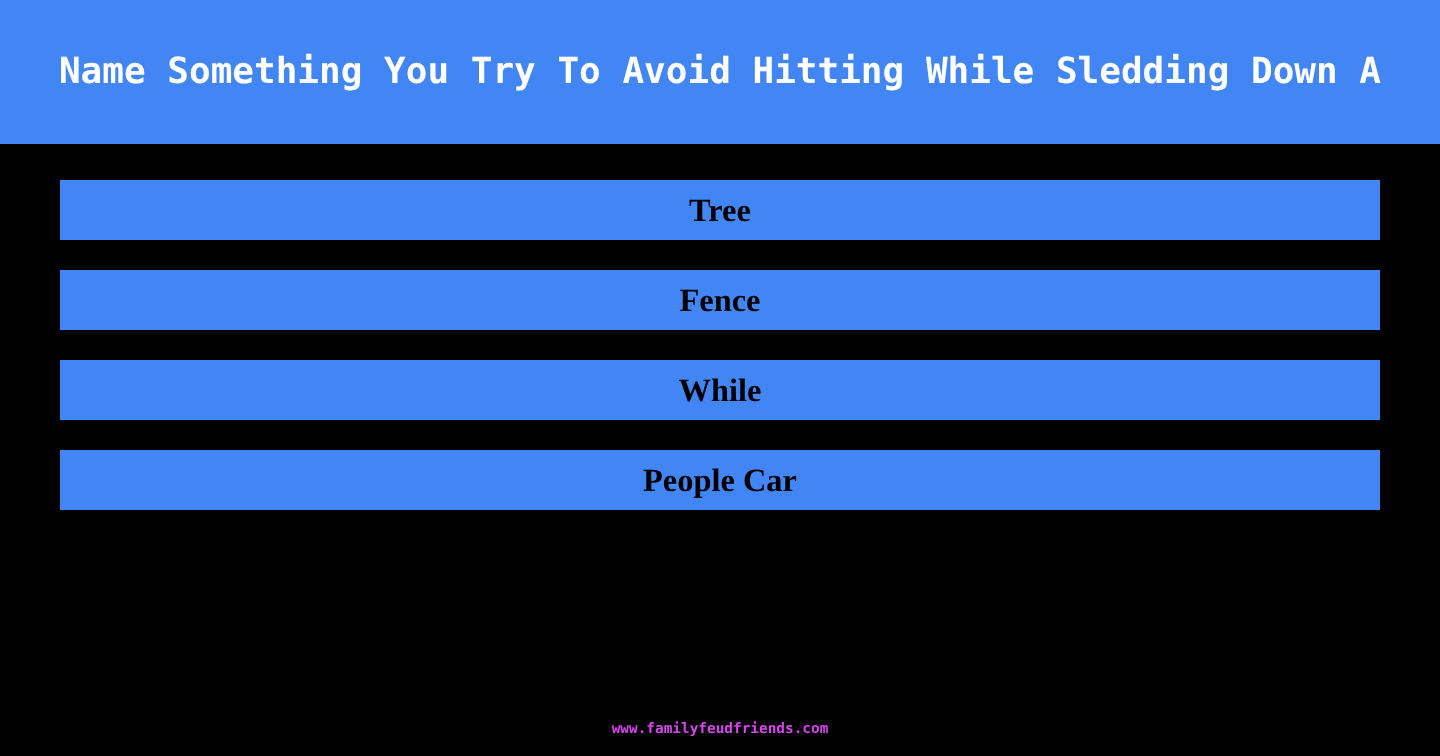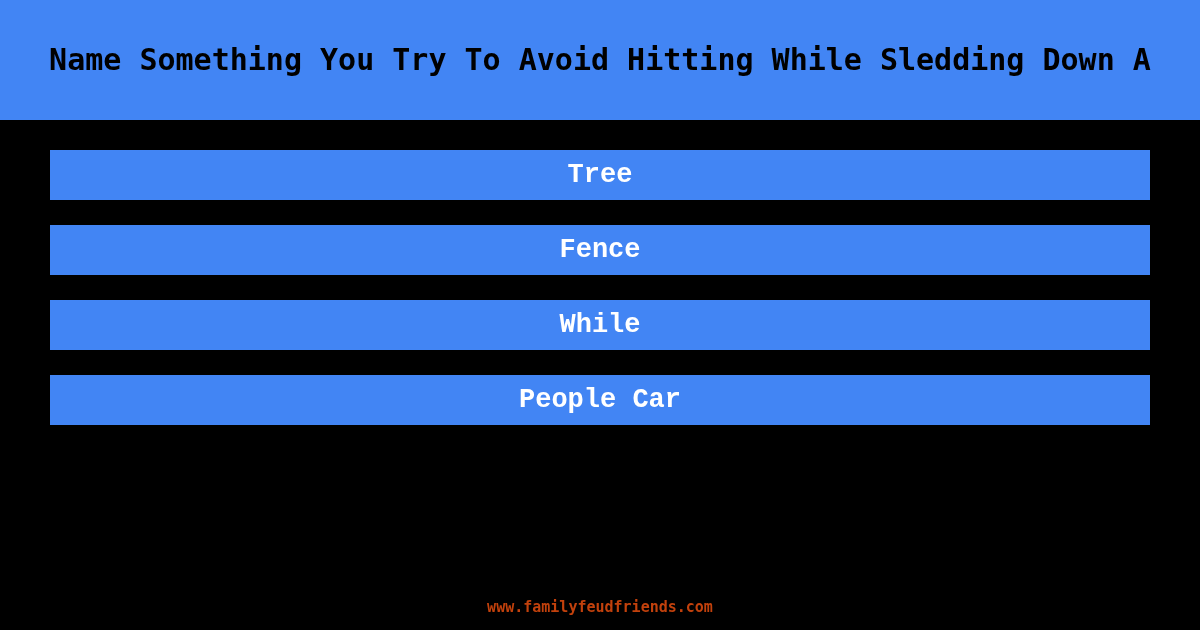--- a/index.html
+++ b/index.html
@@ -27,21 +27,21 @@
     width: 1200px;
     height: 120px;
     background: #4285f4;
     display: flex;
     align-items: center;
     justify-content: center;
     box-sizing: border-box;
     padding: 0 20px;
   }
   .header-title {
-    color: #000000;
+    color: #ffffff;
     font-family: "DejaVu Sans Mono", monospace;
     font-weight: bold;
     font-size: 30px;
     line-height: 34px;
     letter-spacing: 0px;
     text-align: center;
     white-space: nowrap;
   }
   
   .answers {
@@ -57,43 +57,43 @@
     margin-bottom: 25px;
     display: flex;
     align-items: center;
     justify-content: center;
     box-sizing: border-box;
   }
   .answer-row:last-child {
     margin-bottom: 0;
   }
   .answer-text {
-    color: #ffffff;
-    font-family: Liberation Mono, monospace;
+    color: #000000;
+    font-family: Liberation Serif, serif;
     font-weight: bold;
     font-size: 27px;
     line-height: 30px;
     white-space: nowrap;
   }
   
   .footer {
     position: absolute;
     left: 0;
     top: 592px;
     width: 1200px;
     height: 30px;
     display: flex;
     align-items: center;
     justify-content: center;
   }
   .footer-text {
-    color: #c2410c;
+    color: #d946ef;
     font-family: "DejaVu Sans Mono", monospace;
     font-weight: bold;
-    font-size: 15px;
+    font-size: 12px;
     line-height: 16px;
     letter-spacing: 0px;
     text-align: right;
     white-space: nowrap;
   }
 </style>
 </head>
 <body>
 
 <div class="page">

